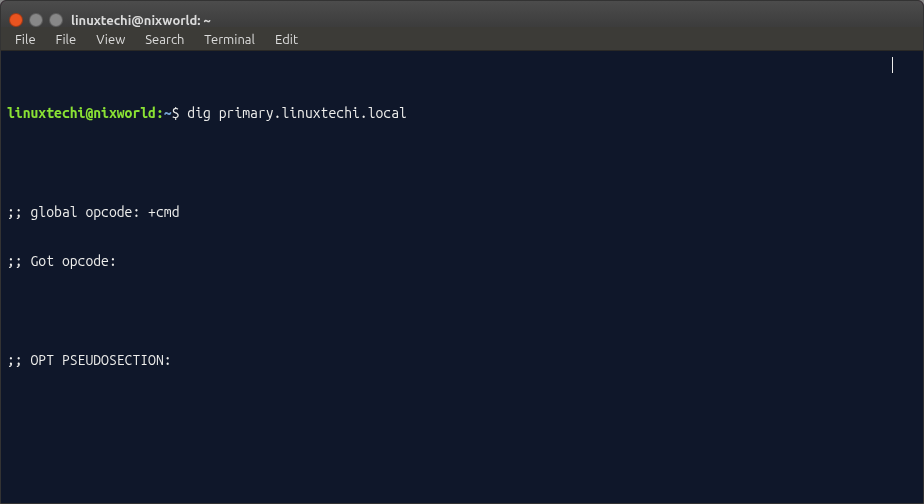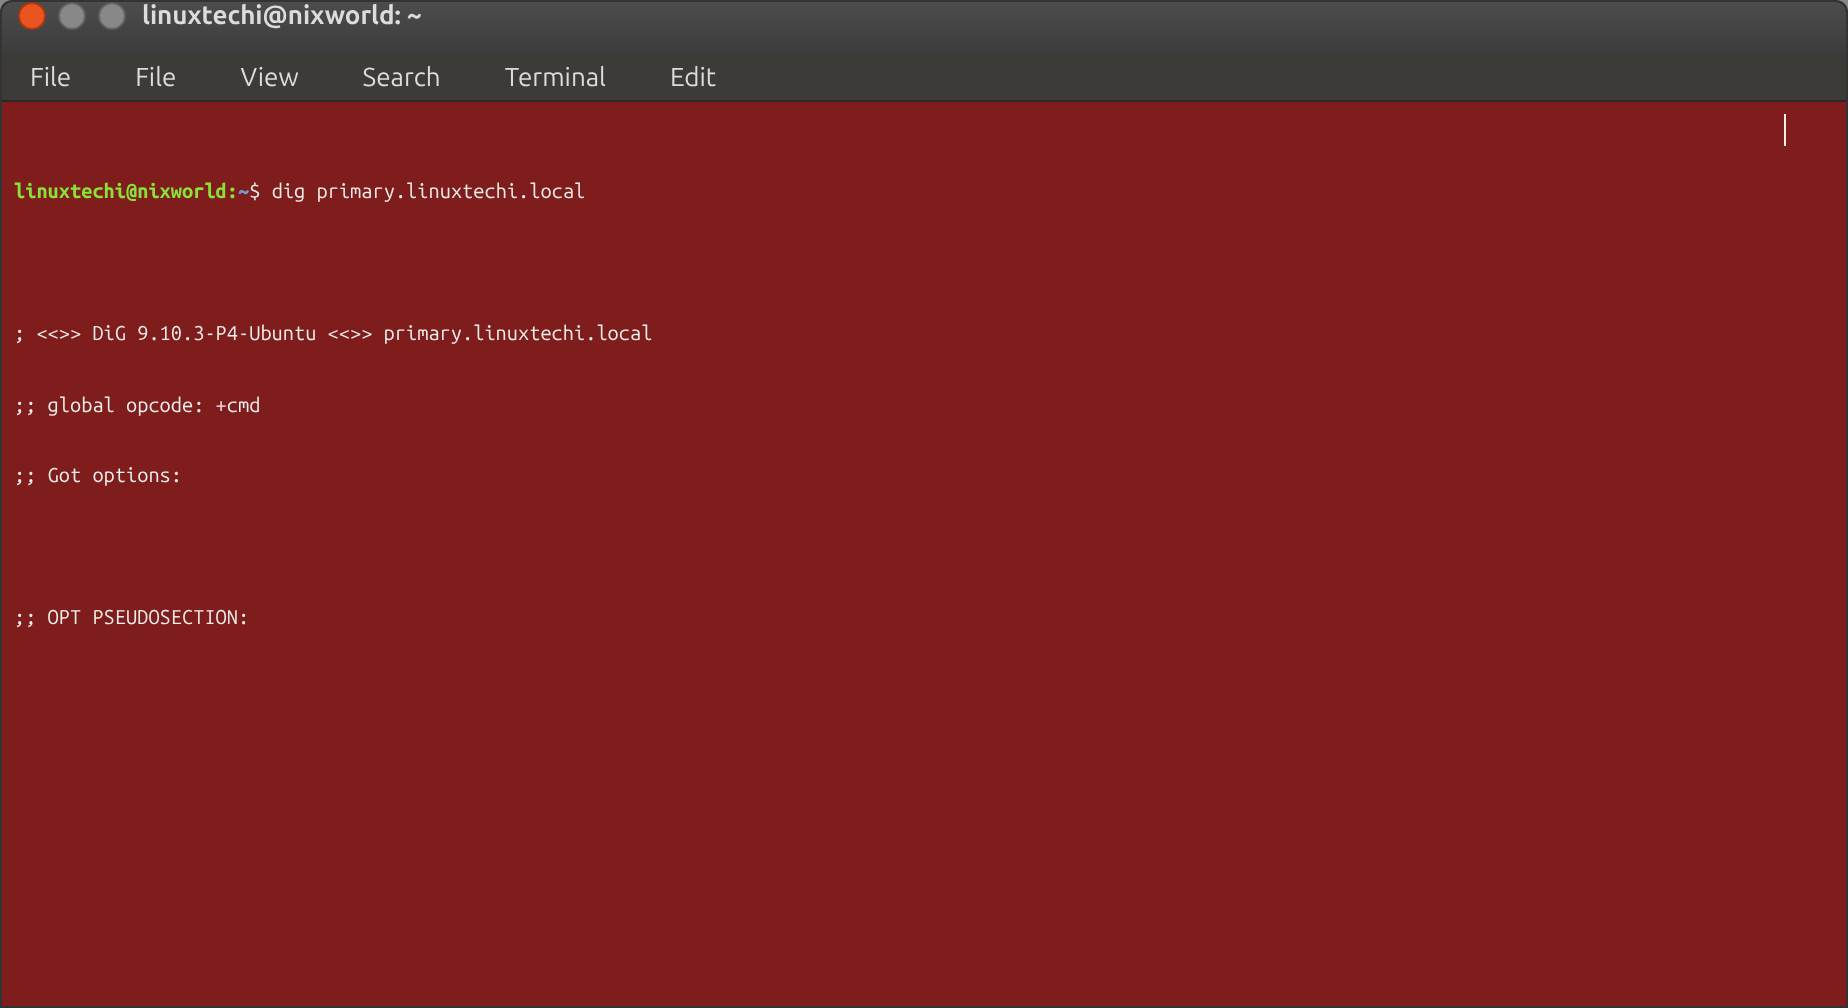--- a/index.html
+++ b/index.html
@@ -17,21 +17,21 @@
       display: flex;
       flex-direction: column;
       border: 1px solid #333;
       border-radius: 6px 6px 0 0;
       overflow: hidden;
     }
     .titlebar {
       height: 26px;
       background: linear-gradient(to bottom, #4c4c4c, #3c3c3c);
       display: flex;
-      align-items: flex-start;
+      align-items: flex-end;
       padding: 0 8px;
       gap: 8px;
     }
     .window-controls {
       display: flex;
       gap: 6px;
       align-items: center;
     }
     .window-btn {
       width: 14px;
@@ -48,35 +48,35 @@
       font-size: 13px;
       font-family: "Ubuntu", sans-serif;
       font-weight: bold;
     }
     .menubar {
       height: 24px;
       background: #3c3b37;
       display: flex;
       align-items: center;
       padding: 0 6px;
-      gap: 16px;
+      gap: 4px;
       border-bottom: 1px solid #2a2926;
     }
     .menu-item {
       color: #dcdcdc;
       font-family: "Ubuntu", sans-serif;
       font-size: 13px;
       padding: 3px 8px;
       cursor: pointer;
     }
     .terminal {
       flex: 1;
-      background: #7f1d1d;
+      background: #0f172a;
       padding: 4px 6px;
-      font-size: 10px;
+      font-size: 14px;
       line-height: 1.18;
       color: #eeeeec;
       overflow: hidden;
       white-space: pre;
       position: relative;
     }
     .line { white-space: pre; min-height: 1.18em; }
     .prompt-user { color: #8ae234; font-weight: bold; }
     .prompt-path { color: #729fcf; font-weight: bold; }
     .prompt-dollar { color: #eeeeec; }
@@ -109,23 +109,22 @@
     <span class="menu-item">View</span>
     <span class="menu-item">Search</span>
     <span class="menu-item">Terminal</span>
     <span class="menu-item">Edit</span>
   </div>
 
   <div class="terminal">
     <span class="cursor"></span>
     <div class="line"><span class="prompt-user">linuxtechi@nixworld</span><span class="prompt-user">:</span><span class="prompt-path">~</span><span class="prompt-dollar">$</span><span class="cmd"> </span><span class="cmd">dig primary.linuxtechi.local</span></div>
     <div class="line"></div>
-    <div class="line">; &lt;&lt;&gt;&gt; DiG 9.10.3-P4-Ubuntu &lt;&lt;&gt;&gt; primary.linuxtechi.local</div>
     <div class="line">;; global opcode: +cmd</div>
-    <div class="line">;; Got options:</div>
+    <div class="line">;; Got opcode:</div>
     <div class="line"></div>
     <div class="line">;; OPT PSEUDOSECTION:</div>
     
     
     
     
     
     
     
     

